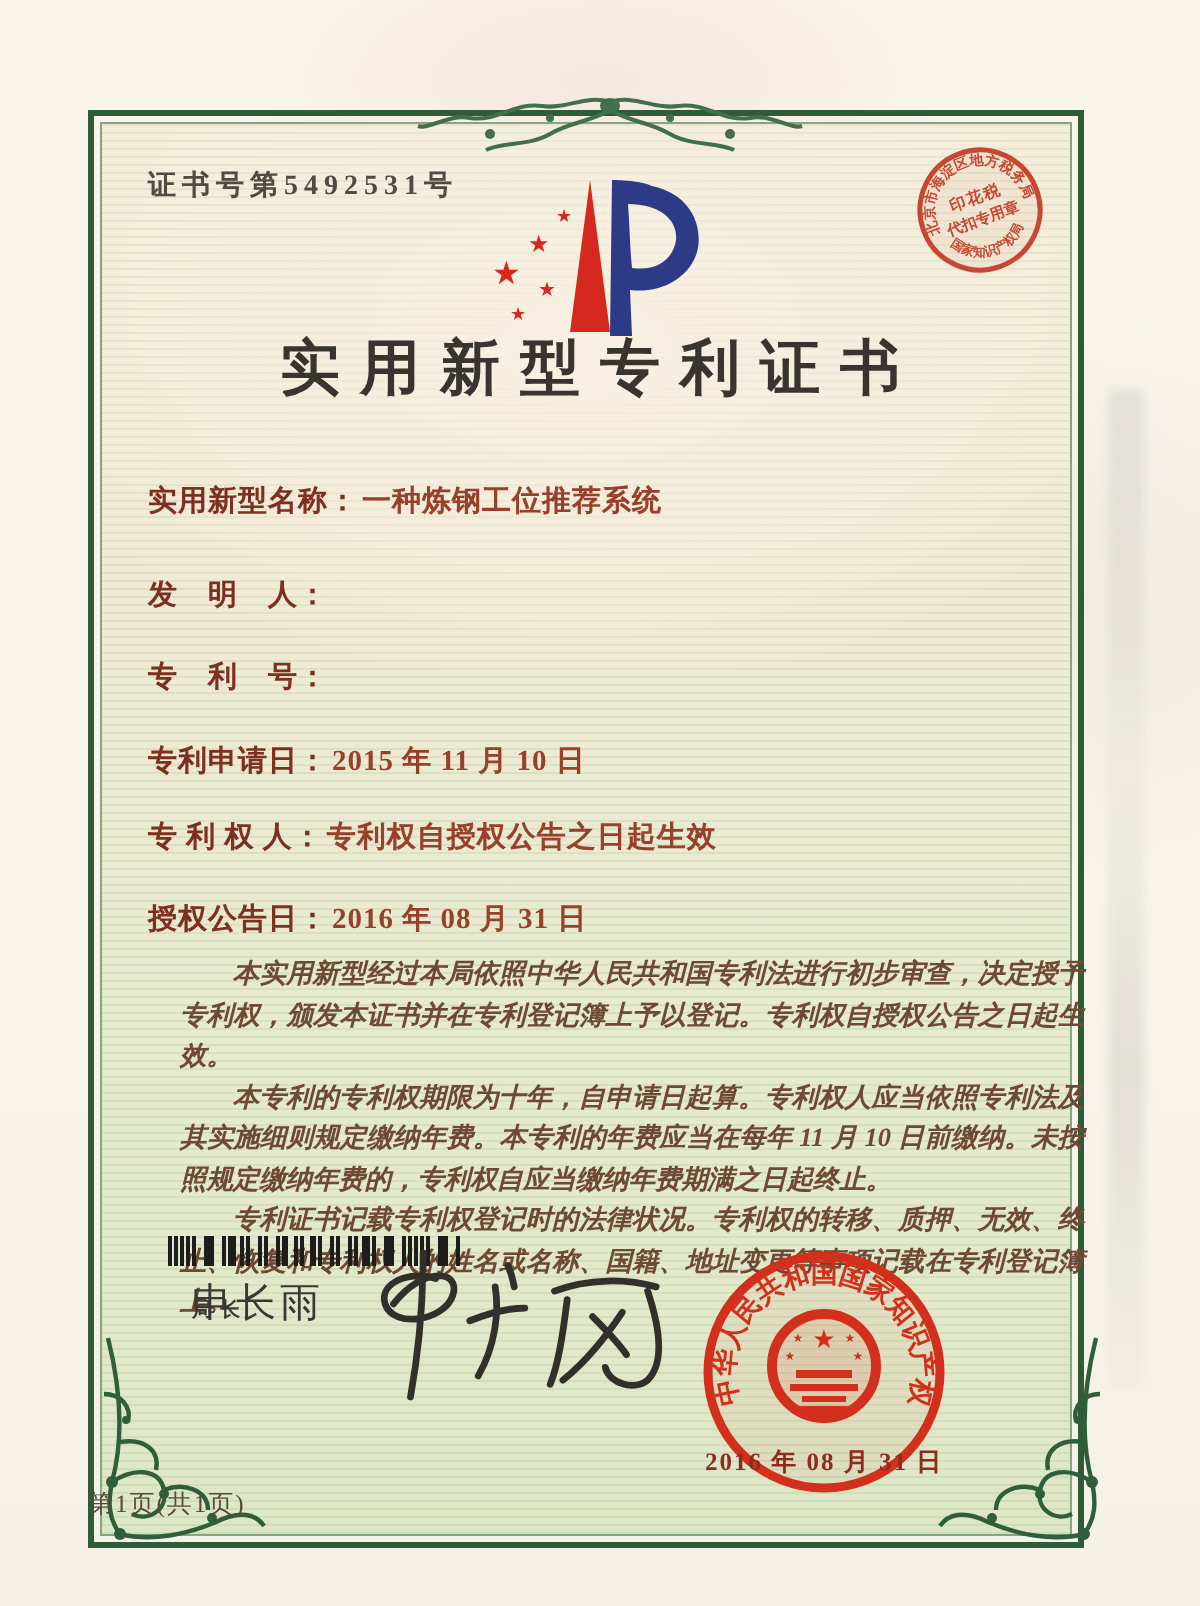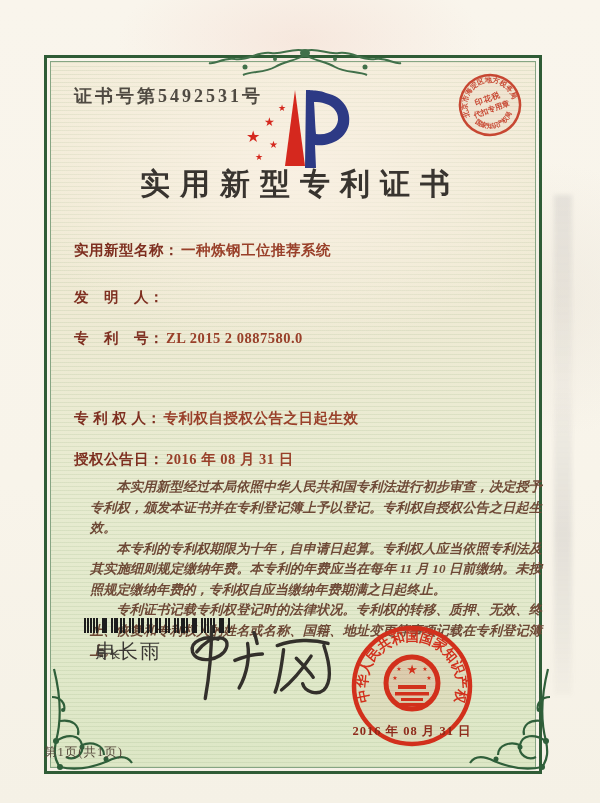--- a/index.html
+++ b/index.html
@@ -23,21 +23,21 @@
   }
   .interior{
     position:absolute; left:4px; top:4px; right:4px; bottom:4px;
     background:
       radial-gradient(ellipse 400px 240px at 50% 16%, rgba(249,240,227,0.95), rgba(249,240,227,0) 72%),
       repeating-linear-gradient(0deg, rgba(118,152,98,0.13) 0 1px, rgba(118,152,98,0) 1px 4px),
       linear-gradient(180deg,#f4edda 0%,#efead4 35%,#e7ebd0 62%,#dde7c6 100%);
   }
   
   .cert-number{
-    left:74px; top:84px; font-size:18px; font-weight:bold;
+    left:74px; top:84px; font-size:14px; font-weight:bold;
     letter-spacing:3px; color:#4f4a42;
   }
   .title{
     left:0; right:0; top:164px; text-align:center;
     font-size:30px; font-weight:bold; letter-spacing:10px; color:#38342f;
   }
   .field-row{
     left:74px; width:452px; display:flex; align-items:baseline;
     font-size:14.5px; font-weight:bold; letter-spacing:0.5px;
   }
@@ -156,21 +156,24 @@
     <span class="field-label">实用新型名称：</span>
     <span class="field-value">一种炼钢工位推荐系统</span>
   </div>
 
   <div class="abs title">实用新型专利证书</div>
   <div class="abs field-row" style="top:288px">
     <span class="field-label">发　明　人：</span>
   </div>
   <div class="abs field-row" style="top:329px">
     <span class="field-label">专　利　号：</span>
-    <span class="field-value">ZL 2015 2 0887580.0</span>
+  </div>
+  <div class="abs field-row" style="top:371px">
+    <span class="field-label">专利申请日：</span>
+    <span class="field-value">2015 年 11 月 10 日</span>
   </div>
   <div class="abs field-row" style="top:409px">
     <span class="field-label">专 利 权 人：</span>
     <span class="field-value">专利权自授权公告之日起生效</span>
   </div>
   <div class="abs field-row" style="top:450px">
     <span class="field-label">授权公告日：</span>
     <span class="field-value">2016 年 08 月 31 日</span>
   </div>
 

